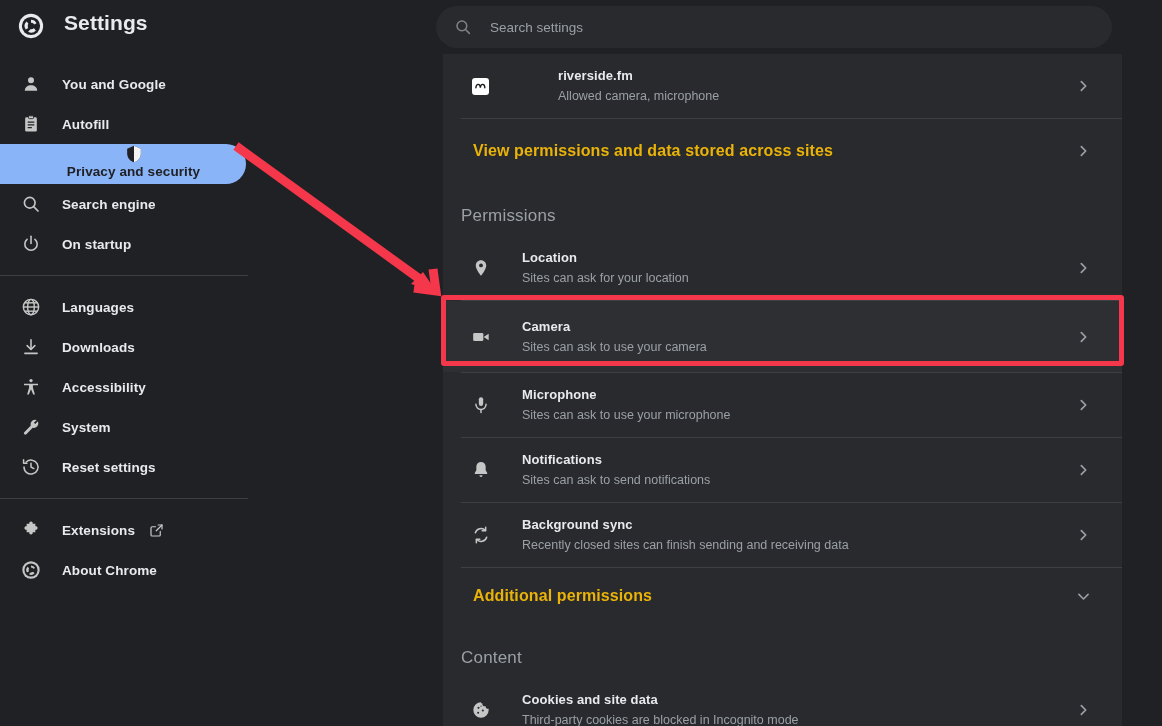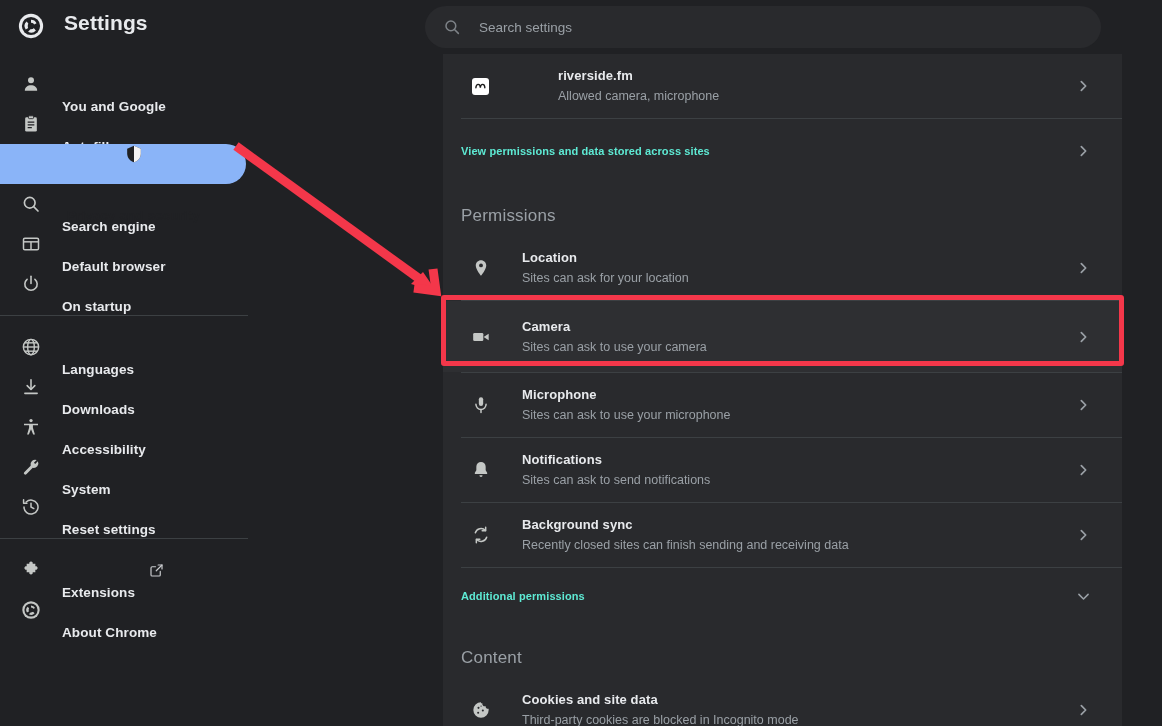--- a/index.html
+++ b/index.html
@@ -42,21 +42,21 @@
     position: absolute;
     left: 64px;
     top: 11px;
     font-size: 21px;
     font-weight: bold;
     color: #e8eaed;
     letter-spacing: 0.1px;
   }
   .search-wrap {
     position: absolute;
-    left: 425px;
+    left: 436px;
     top: 6px;
     width: 676px;
     height: 42px;
     background: #292a2d;
     border-radius: 21px;
     display: flex;
     align-items: center;
   }
   .search-icon {
     margin-left: 18px;
@@ -118,21 +118,20 @@
     flex: 0 0 auto;
     display: flex; align-items: center; justify-content: center;
   }
   .nav-ico svg { display: block; }
   .nav-label {
     margin-left: 21px;
     font-size: 13.5px;
     font-weight: bold;
     white-space: nowrap;
     letter-spacing: .1px;
-    margin-top: 44px;
   }
   .nav-item.selected .nav-label { font-weight: bold; }
   .ext-link-ico {
     margin-left: 14px;
     width: 15px; height: 15px;
     opacity: .85;
   }
   .nav-divider {
     width: 248px;
     height: 1px;
@@ -195,25 +194,25 @@
     line-height: 20px;
     letter-spacing: .1px;
   }
   .row-sub {
     font-size: 12.5px;
     color: #9aa0a6;
     line-height: 19px;
     margin-top: 1px;
   }
   .row-single {
-    font-size: 11px;
-    color: #5eead4;
+    font-size: 16px;
+    color: #eab308;
     font-weight: bold;
     flex: 1 1 auto;
-    margin-left: 0;
+    margin-left: 12px;
     letter-spacing: .1px;
   }
   .arrow {
     flex: 0 0 auto;
     width: 18px; height: 18px;
     margin-right: 12px;
     display: flex; align-items: center; justify-content: center;
   }
 
   .divider {
@@ -317,30 +316,20 @@
         <span class="nav-ico">
           <svg xmlns="http://www.w3.org/2000/svg" width="20" height="20" viewBox="0 0 24 24" fill="none" stroke="#c4c7c5" stroke-width="2">
             <circle cx="10.5" cy="10.5" r="6.4"></circle>
             <line x1="15.2" y1="15.2" x2="20.4" y2="20.4" stroke-linecap="round"></line>
           </svg>
         </span>
         <span class="nav-label">Search engine</span>
       </div>
       <div class="nav-item">
         <span class="nav-ico">
-          <svg xmlns="http://www.w3.org/2000/svg" width="20" height="20" viewBox="0 0 24 24" fill="none" stroke="#c4c7c5" stroke-width="1.8">
-            <rect x="3" y="5" width="18" height="14" rx="1.6"></rect>
-            <line x1="3" y1="9.4" x2="21" y2="9.4"></line>
-            <line x1="12" y1="9.4" x2="12" y2="19"></line>
-          </svg>
-        </span>
-        <span class="nav-label">Default browser</span>
-      </div>
-      <div class="nav-item">
-        <span class="nav-ico">
           <svg xmlns="http://www.w3.org/2000/svg" width="20" height="20" viewBox="0 0 24 24" fill="none" stroke="#c4c7c5" stroke-width="1.9" stroke-linecap="round">
             <path d="M7.3 6.4a7.4 7.4 0 1 0 9.4 0"></path>
             <line x1="12" y1="2.6" x2="12" y2="11.4"></line>
           </svg>
         </span>
         <span class="nav-label">On startup</span>
       </div>
       <div class="nav-divider"></div>
       <div class="nav-item">
         <span class="nav-ico">

